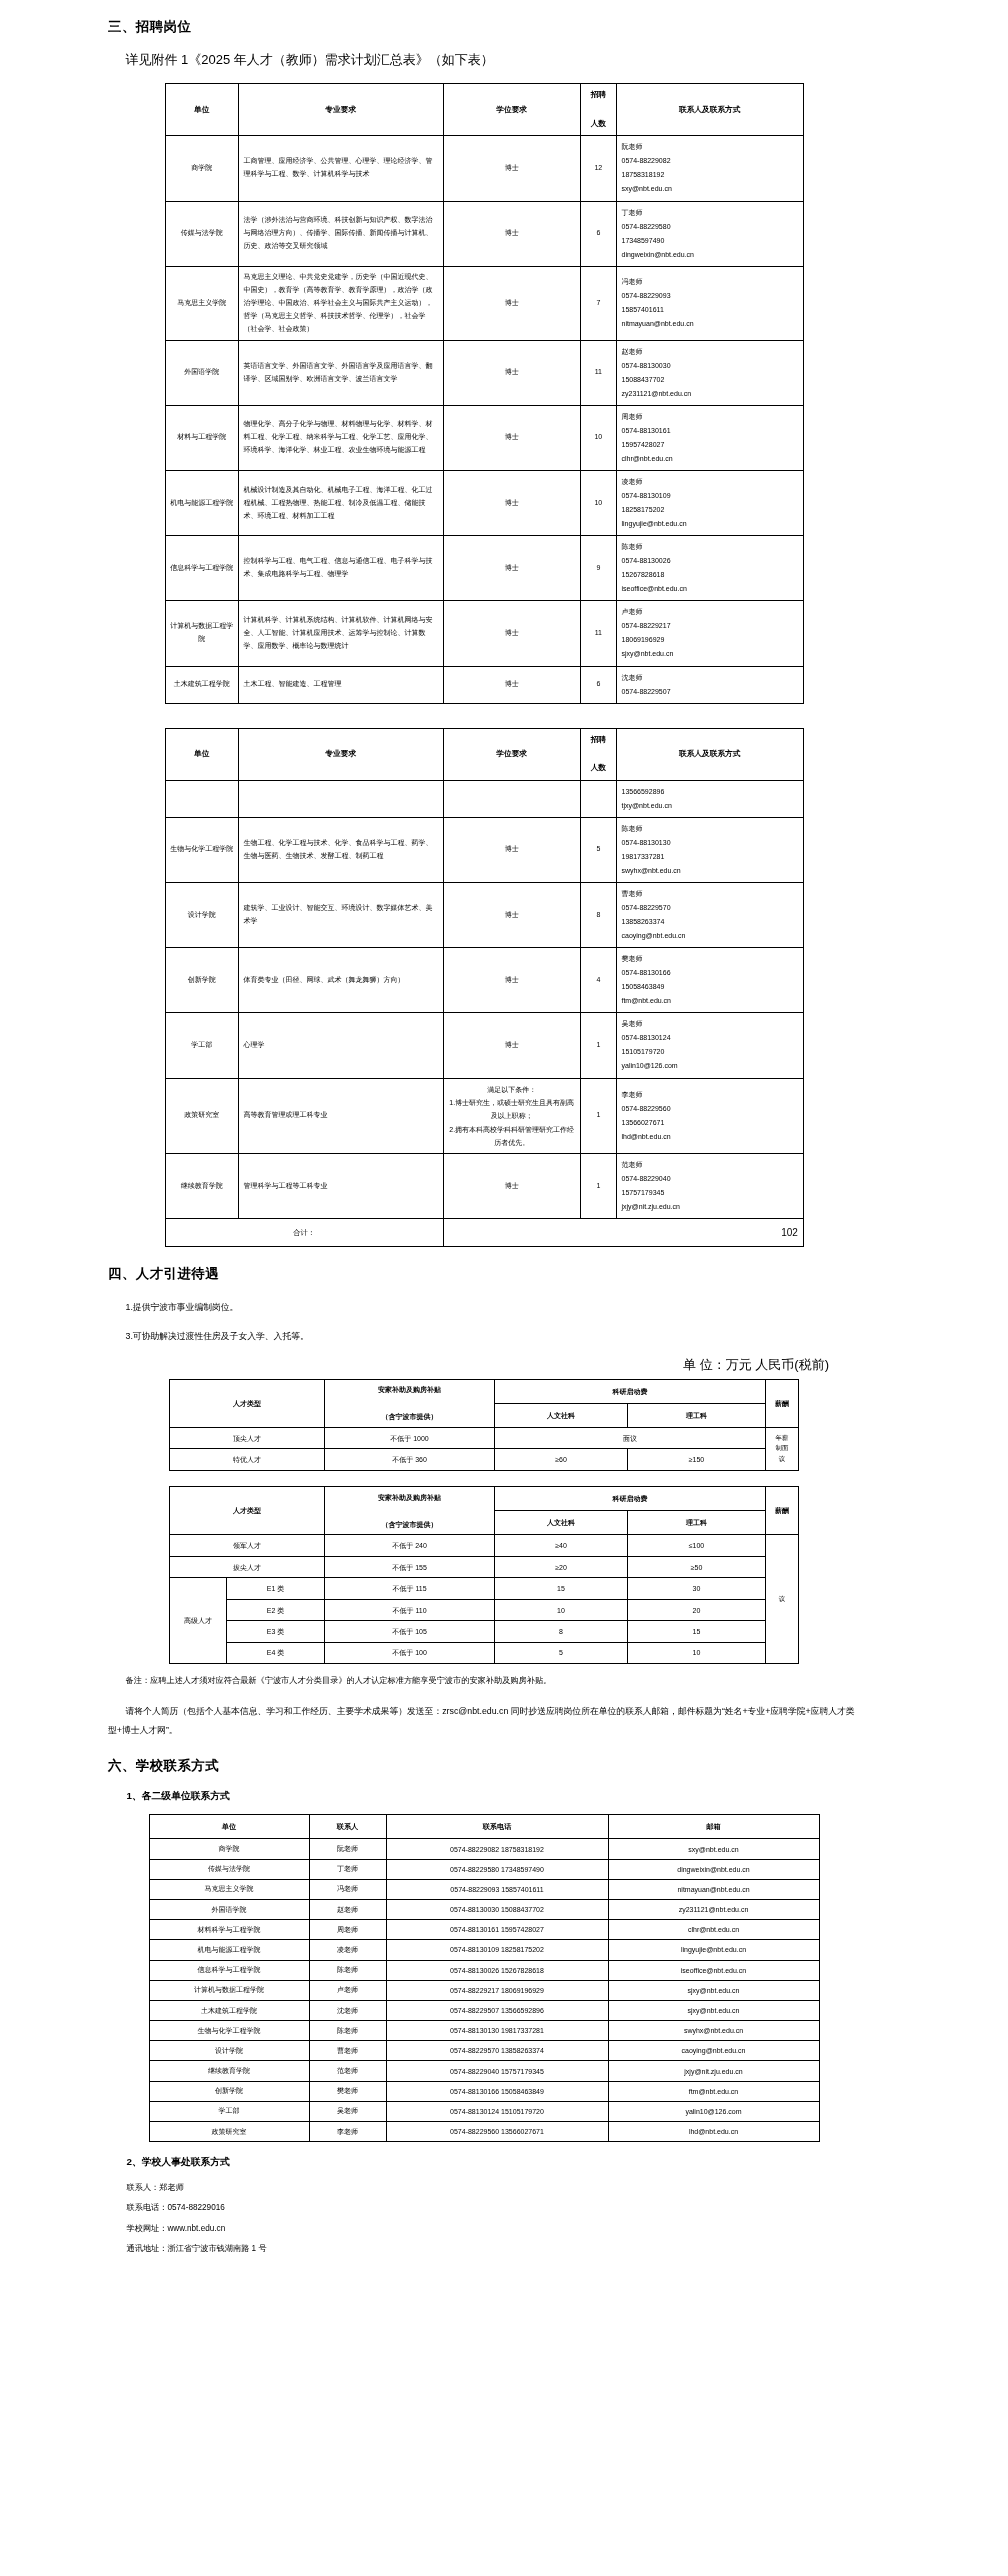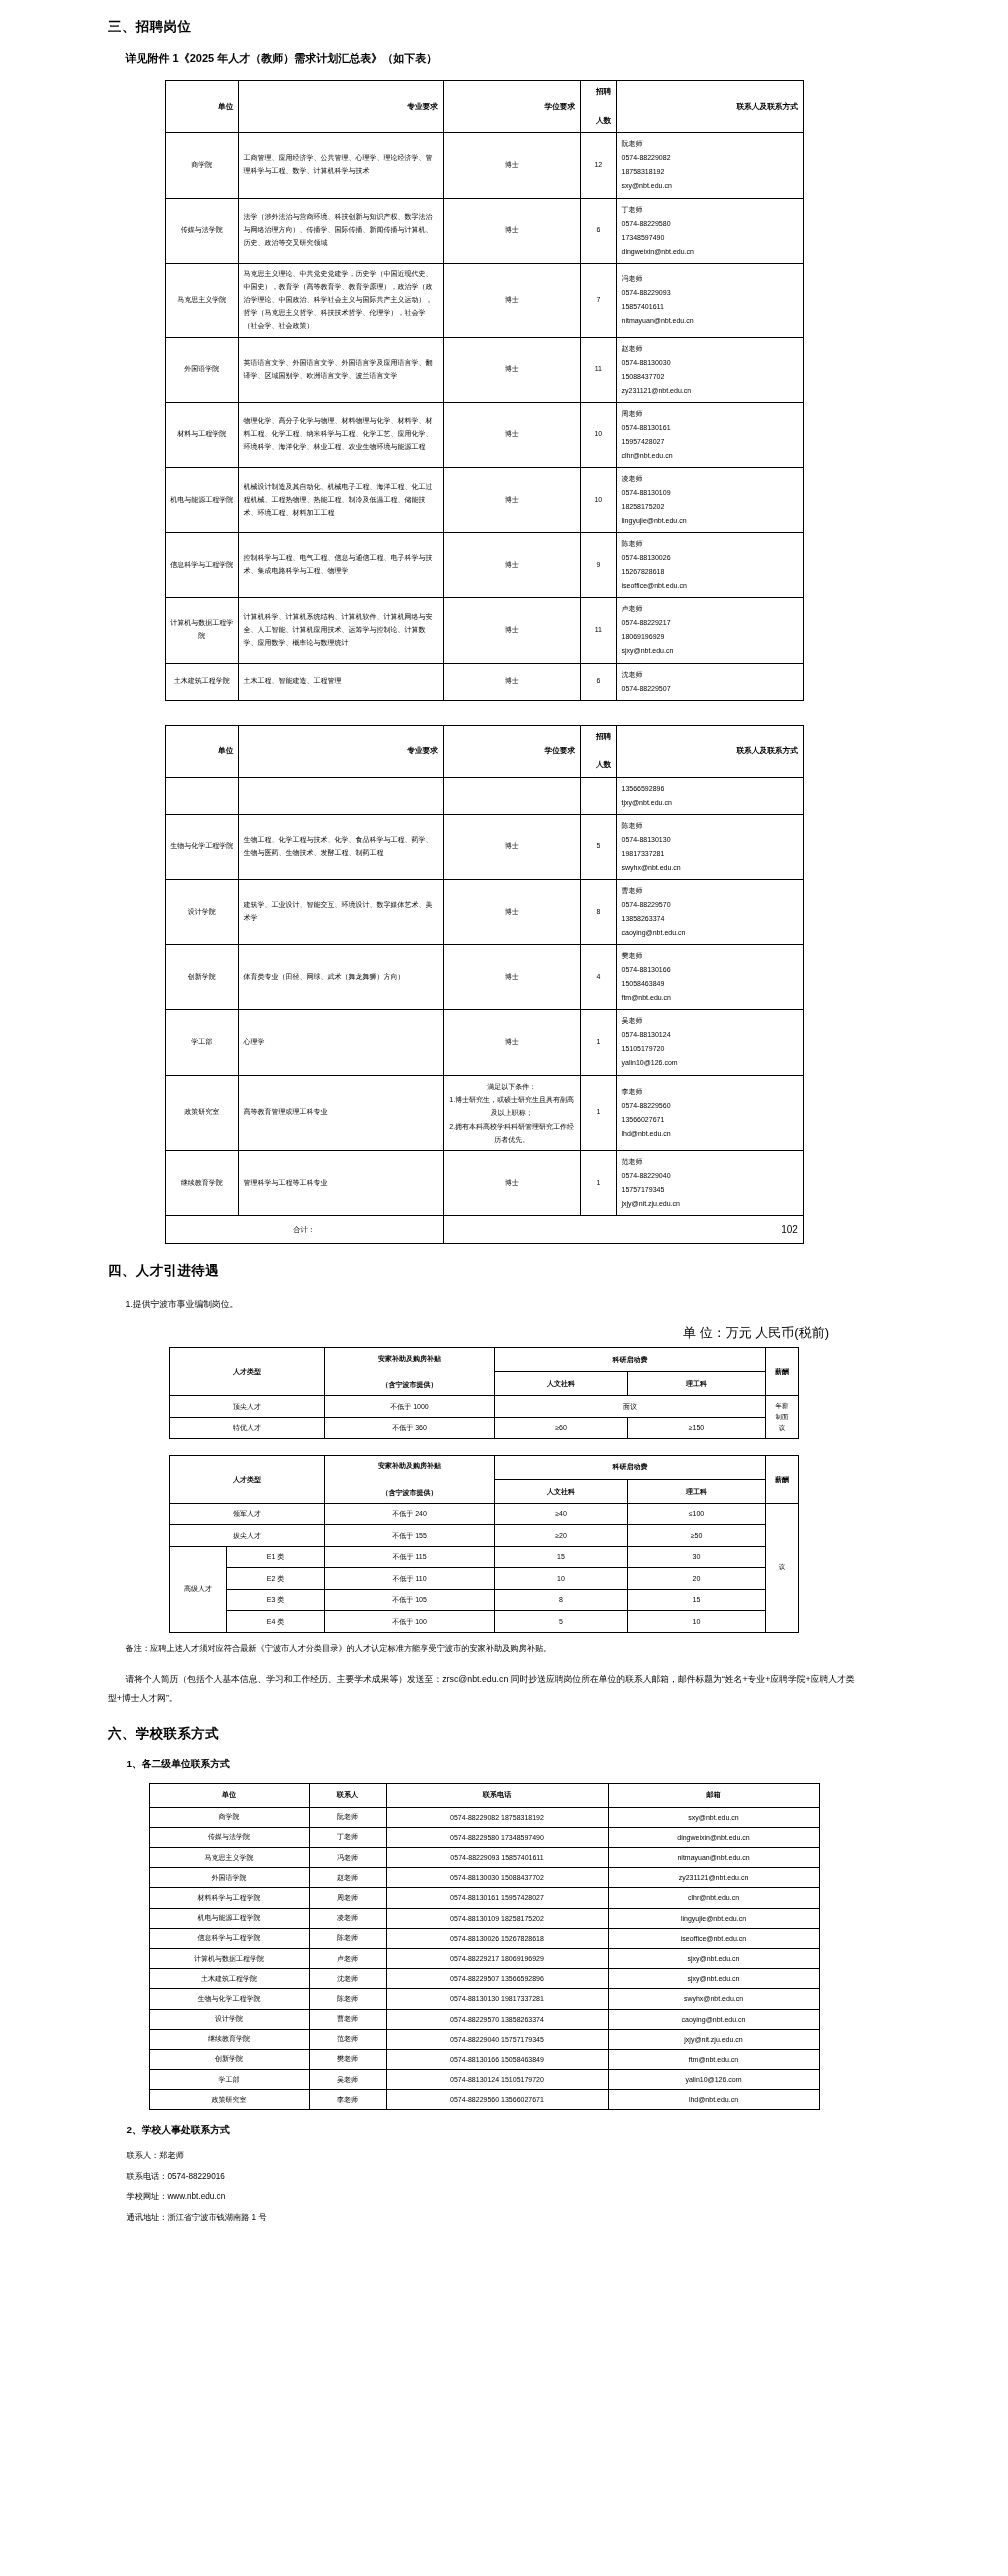--- a/index.html
+++ b/index.html
@@ -17,36 +17,36 @@
   h2.sec {
     font-size: 13.4px; font-weight: bold; margin: 17.5px 0 15.5px 0;
     letter-spacing: 0.5px;
   }
   h3.subsec {
     font-size: 9.8px; font-weight: bold; margin: 13.4px 0 11.3px 18.5px;
   }
   p.para {
     font-size: 8.8px; line-height: 2.1; margin: 10.3px 0 10.3px 0; text-indent: 17.5px;
   }
-  p.lead { font-size: 11px; margin: 4.1px 0 14.4px 0; text-indent: 17.5px; font-weight: bold; }
+  p.lead { font-size: 13px; margin: 4.1px 0 14.4px 0; text-indent: 17.5px; }
   p.unit { font-size: 13px; text-align: right; margin: 8.2px 31px 5.2px 0; }
   p.note { font-size: 8.2px; line-height: 2.1; margin: 7.2px 0 13.4px 0; text-indent: 17.5px; }
   p.kv { font-size: 8.2px; line-height: 2.0; margin: 4.1px 0 4.1px 18.5px; }
 
   
   table.jobs {
     border-collapse: collapse; margin: 5.2px auto 0 auto;
     width: 639px; table-layout: fixed;
   }
   table.jobs th, table.jobs td {
     border: 0.5px solid #000; padding: 4.1px 4.6px;
     font-size: 7px; line-height: 1.85; vertical-align: middle;
   }
   table.jobs th {
-    font-weight: bold; text-align: right; font-size: 7.7px; height: 49px;
+    font-weight: bold; text-align: center; font-size: 7.7px; height: 49px;
   }
   table.jobs td.unitc { text-align: center; font-size: 7px; }
   table.jobs td.majorc { text-align: left; }
   table.jobs td.degc  { text-align: center; }
   table.jobs td.degc.multi { text-align: center; line-height: 1.9; }
   table.jobs td.numc  { text-align: center; }
   table.jobs td.conc  { text-align: left; line-height: 2.0; }
   table.jobs td.total-label { text-align:center; font-size:7.2px;margin-top:23px; }
   table.jobs td.total-val { text-align:right; font-size:10px; }
 
@@ -361,20 +361,21 @@
       <tr>
         <td class="total-label" colspan="2">合计：</td>
         <td class="total-val" colspan="3">102</td>
       </tr>
     </tfoot>
   </table>
 
   <h2 class="sec">四、人才引进待遇</h2>
 
   <p class="para">1.提供宁波市事业编制岗位。</p>
+  <p class="para">3.可协助解决过渡性住房及子女入学、入托等。</p>
 
   <p class="unit">单 位：万元  人民币(税前)</p>
 
   <table class="talent">
     <colgroup>
           <col style="width:155px">
           <col style="width:170px">
           <col style="width:133px">
           <col style="width:138px">
           <col style="width:33px">

